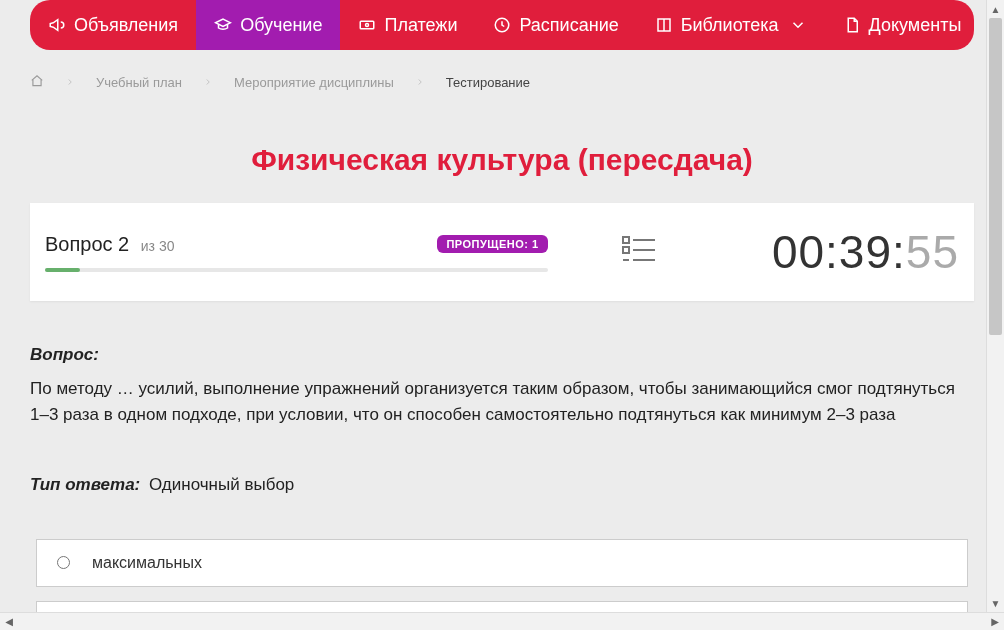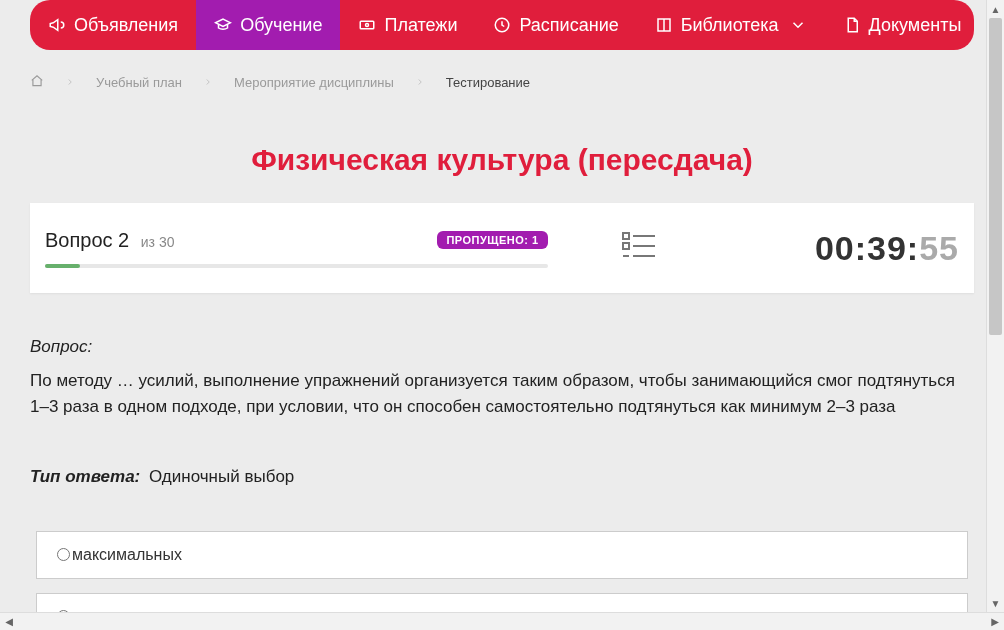--- a/index.html
+++ b/index.html
@@ -64,32 +64,32 @@
     font-size:11px;font-weight:700;letter-spacing:.5px;
     border-radius:6px;padding:3px 9px;margin-left:auto;
   }
   .status-left .row1{display:flex;align-items:center}
   .progress{height:4px;background:#e7e7e7;border-radius:3px;margin-top:12px;width:100%}
   .progress .bar{height:100%;background:#67b06c;border-radius:3px;width:7%}
   .status-mid{flex:0 0 20%;display:flex;justify-content:center}
   .list-btn{cursor:pointer;padding:6px}
   .list-btn svg{width:34px;height:30px;stroke:#777}
   .status-right{flex:1;text-align:right}
-  .timer{font-size:34px;color:#333;font-weight:700;letter-spacing:1px}
+  .timer{font-size:46px;color:#333;font-weight:400;letter-spacing:1px}
   .timer .sub{color:#aaa}
   .qbody{margin:44px 30px 20px}
-  .qbody .label{font-weight:400;font-style:italic;color:#222;font-size:17px}
+  .qbody .label{font-weight:700;font-style:italic;color:#222;font-size:17px}
   .qbody .text{font-size:17px;color:#222;line-height:1.55;margin-top:11px}
   .anstype{margin:46px 30px 0;font-size:17px;color:#222}
   .anstype .label{font-weight:700;font-style:italic}
   .options{margin:44px 36px 200px}
   .option{
     border:1px solid #ccc;background:#fff;
     padding:14px 20px;margin-bottom:14px;
-    display:flex;align-items:center;gap:2px;
+    display:flex;align-items:center;gap:22px;
     cursor:pointer;font-size:16px;color:#333;
   }
   .option input{margin:0}
   
   .hbar{
     position:absolute;left:0;right:0;bottom:0;height:18px;
     background:#f2f2f2;border-top:1px solid #ddd;
     display:flex;align-items:center;
   }
   .hbar .arrow{width:18px;height:18px;display:flex;align-items:center;justify-content:center;color:#666;font-size:10px}

